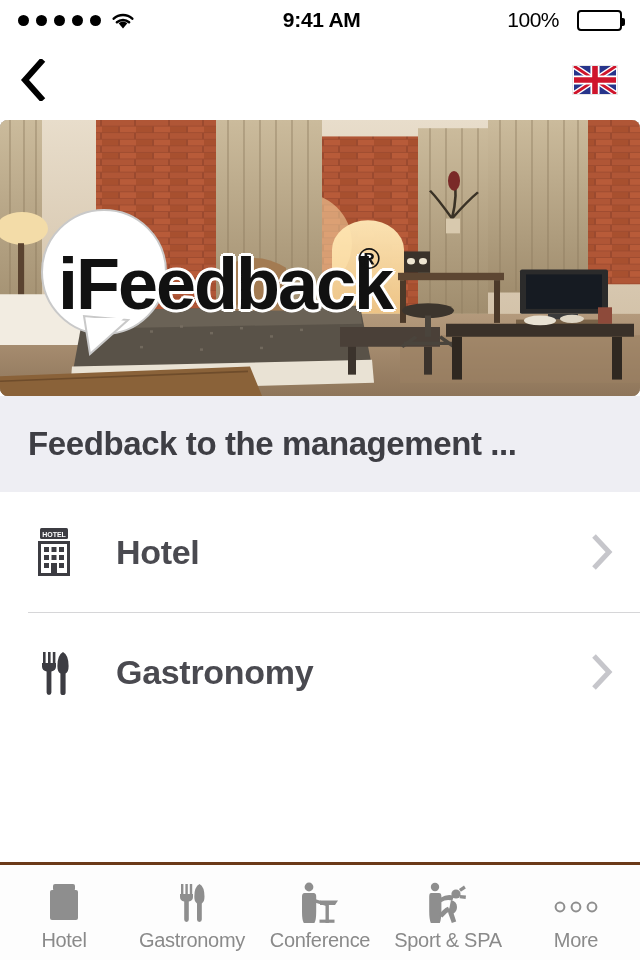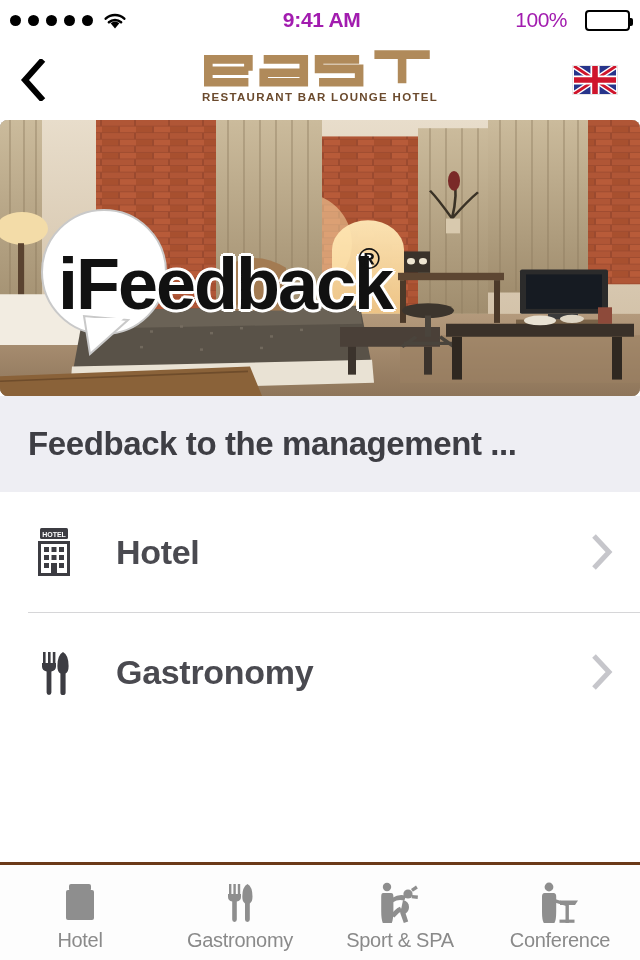--- a/index.html
+++ b/index.html
@@ -8,21 +8,21 @@
     font-family: "Liberation Sans", sans-serif;
     background: #ffffff;
     overflow: hidden;
   }
   .phone { position: relative; width: 640px; height: 960px; background:#fff; }
 
   
   .status-bar {
     height: 40px; width: 100%;
     display: flex; align-items: center; justify-content: space-between;
-    padding: 0 10px; background:#ffffff; color:#a21caf;
+    padding: 0 18px; background:#ffffff; color:#000000;
   }
   .status-left { display:flex; align-items:center; gap:9px; }
   .dots { display:flex; gap:7px; align-items:center; }
   .dot { width:11px; height:11px; border-radius:50%; background:#000; display:block; }
   .wifi { width:26px; height:19px; display:block; }
   .status-center { font-size:21px; font-weight:600; letter-spacing:-0.3px; }
   .status-right { display:flex; align-items:center; gap:18px; }
   .batt-pct { font-size:21px; font-weight:400; letter-spacing:-0.5px; }
   .batt { width:45px; height:21px; border:2px solid #000; border-radius:4px;
           position:relative; padding:2px; }
@@ -129,35 +129,20 @@
     </div>
   </div>
 
   <div class="nav-bar">
     <div class="back-btn">
       <svg class="back-chev" viewBox="0 0 26 42">
         <path d="M21 3 L5 21 L21 39" stroke="#000" stroke-width="6" fill="none" stroke-linecap="square" stroke-linejoin="miter"></path>
       </svg>
     </div>
 
-    <div class="brand">
-      <svg class="brand-logo" viewBox="0 0 250 44">
-        <g fill="none" stroke="#b08a5a" stroke-width="9">
-
-          <path d="M8 26 h42 M8 26 v-12 h42 v12 M8 26 v12 h42"></path>
-
-          <path d="M66 14 h42 v24 h-42 v-10 h42"></path>
-
-          <path d="M166 14 h-42 v10 h42 v14 h-42"></path>
-
-          <path d="M182 9 h58 M211 9 v30"></path>
-        </g>
-      </svg>
-      <div class="brand-sub">RESTAURANT BAR LOUNGE HOTEL</div>
-    </div>
 
     <div class="flag-btn">
       <svg class="flag-svg" viewBox="0 0 60 40">
         <rect width="60" height="40" fill="#27348b"></rect>
         <path d="M0 0 L60 40 M60 0 L0 40" stroke="#fff" stroke-width="8"></path>
         <path d="M0 0 L60 40 M60 0 L0 40" stroke="#cf142b" stroke-width="4"></path>
         <path d="M30 0 v40 M0 20 h60" stroke="#fff" stroke-width="13"></path>
         <path d="M30 0 v40 M0 20 h60" stroke="#cf142b" stroke-width="8"></path>
       </svg>
     </div>
@@ -359,45 +344,57 @@
           </g>
         </svg>
       </span>
       <span class="tab-label">Gastronomy</span>
     </div>
 
     <div class="tab">
       <span class="tab-ico">
         <svg width="44" height="42" viewBox="0 0 44 42">
           <g fill="#8e8e8e">
+            <circle cx="11" cy="6" r="4.4"></circle>
+            <path d="M6.6 12 h9 q2.6 0 2.6 3.6 v15 q0 9 -1.8 11.4 h-10.6 q-1.8 -2.4 -1.8 -11.4 v-15 q0 -3.6 2.6 -3.6 z"></path>
+            <path d="M15 17.5 l15 4.6 l-0.9 3.2 l-15 -4.6 z"></path>
+            <path d="M22 19.5 h18 l-3 4.6 h-15 z"></path>
+            <rect x="27.5" y="23" width="3.4" height="19"></rect>
+            <rect x="21.5" y="38.6" width="15" height="3.2"></rect>
+          </g>
+        </svg>
+      </span>
+      <span class="tab-label">Conference</span>
+    </div>
+
+    <div class="tab">
+      <span class="tab-ico">
+        <svg width="44" height="42" viewBox="0 0 44 42">
+          <g fill="#8e8e8e">
             <circle cx="9" cy="6" r="4.2"></circle>
             <path d="M5 12 h8 q2.4 0 2.4 3.4 v14 q0 8.6 -1.6 12.6 h-9 q-1.6 -4 -1.6 -12.6 v-14 q0 -3.4 2 -3.4 z"></path>
             <circle cx="30" cy="13" r="4.6"></circle>
             <path d="M14 17 q8 -5 14 -2 l-1.6 4.6 q-6 -2 -11.4 1.6 z"></path>
             <path d="M25 19 q6 1.6 6 7 q0 4.2 -3.4 6.6 l2.6 8 -4.4 1.4 -3.4 -9.6 q-1 -3 1 -5.4 z"></path>
             <path d="M24 30 q-4 1.6 -7.6 6.6 l-3.6 -2.6 q4 -6 9.2 -8.2 z"></path>
             <path d="M33 8 l5 -3.4 1.8 2.8 -5 3.4 z"></path>
             <path d="M34 14 l6 0.6 -0.4 3.4 -6 -0.8 z"></path>
           </g>
         </svg>
       </span>
       <span class="tab-label">Sport &amp; SPA</span>
     </div>
 
     <div class="tab">
       <span class="tab-ico">
-        <svg width="44" height="42" viewBox="0 0 44 42">
-          <g fill="#8e8e8e">
-            <circle cx="11" cy="6" r="4.4"></circle>
-            <path d="M6.6 12 h9 q2.6 0 2.6 3.6 v15 q0 9 -1.8 11.4 h-10.6 q-1.8 -2.4 -1.8 -11.4 v-15 q0 -3.6 2.6 -3.6 z"></path>
-            <path d="M15 17.5 l15 4.6 l-0.9 3.2 l-15 -4.6 z"></path>
-            <path d="M22 19.5 h18 l-3 4.6 h-15 z"></path>
-            <rect x="27.5" y="23" width="3.4" height="19"></rect>
-            <rect x="21.5" y="38.6" width="15" height="3.2"></rect>
-          </g>
-        </svg>
-      </span>
-      <span class="tab-label">Conference</span>
-    </div>
-
+        <svg width="54" height="42" viewBox="0 0 54 42">
+          <g fill="none" stroke="#8e8e8e" stroke-width="2">
+            <circle cx="11" cy="26" r="4.4"></circle>
+            <circle cx="27" cy="26" r="4.4"></circle>
+            <circle cx="43" cy="26" r="4.4"></circle>
+          </g>
+        </svg>
+      </span>
+      <span class="tab-label">More</span>
+    </div>
   </div>
 
 </div>
 
 </body></html>

